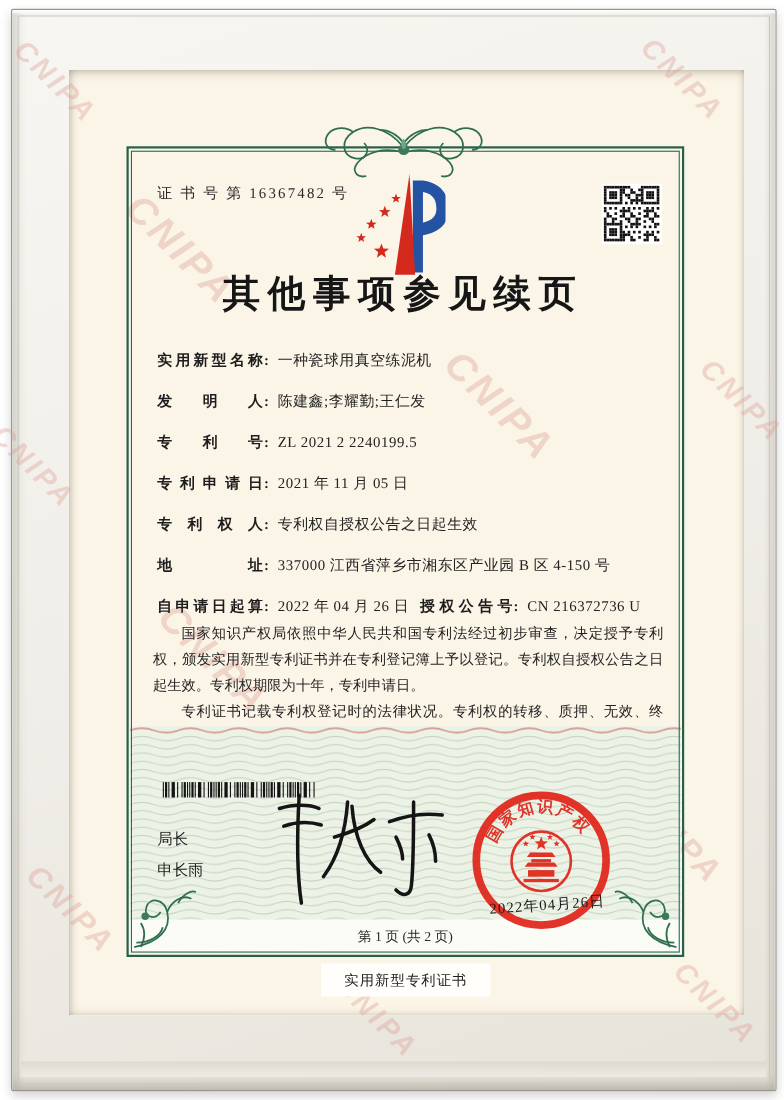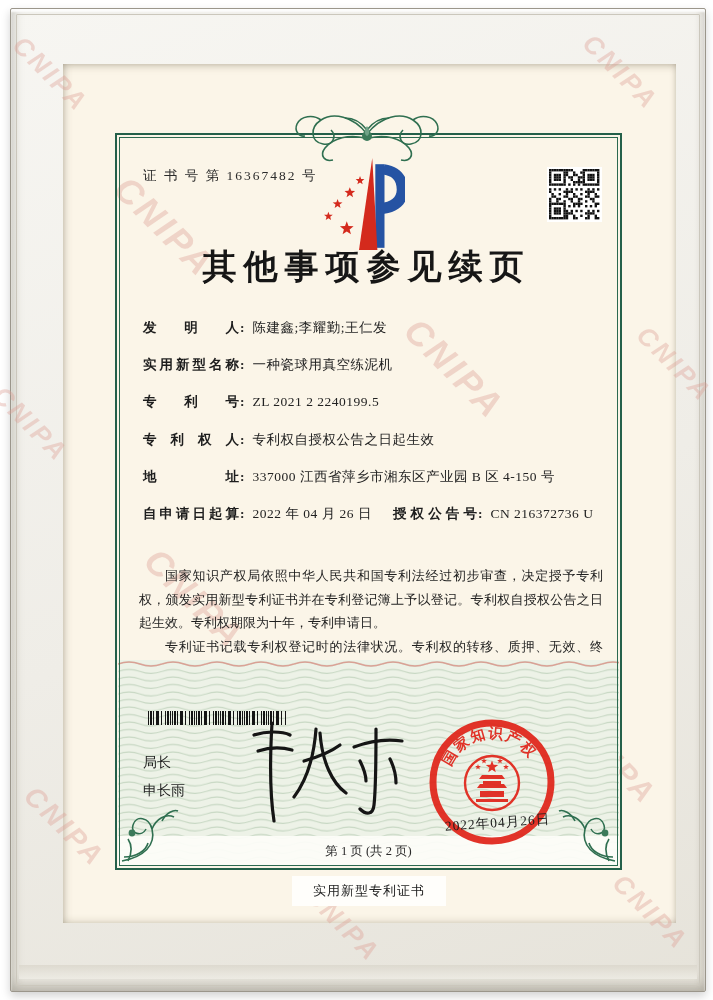--- a/index.html
+++ b/index.html
@@ -39,21 +39,21 @@
   .qr{position:absolute;left:484px;top:103px;width:55px;height:55px;background:#fff;}
   .title{position:absolute;left:52px;top:180px;width:503px;text-align:center;
          font-size:34px;font-weight:bold;color:#161616;letter-spacing:7px;}
   
   .fields{position:absolute;left:80px;top:252px;width:460px;font-size:13.5px;color:#222;}
   .field-row{margin-bottom:14.2px;line-height:23px;white-space:nowrap;}
   .flabel{display:inline-block;width:96px;text-align:justify;text-align-last:justify;
           font-weight:bold;color:#1d1d1d;vertical-align:bottom;}
   .fcolon{display:inline-block;margin:0 8px 0 1px;font-weight:bold;}
   .fvalue{letter-spacing:.5px;}
-  .grant2{margin-left:21px;}
+  .grant2{margin-left:10px;}
   .flabel2{display:inline-block;width:84px;text-align:justify;text-align-last:justify;
            font-weight:bold;color:#1d1d1d;}
   
   .paras{position:absolute;left:76px;top:500px;width:464px;font-size:13px;color:#1f1f1f;
          line-height:1.82;text-align:justify;}
   .paras p{margin:0;text-indent:2em;}
   
   .guilloche{position:absolute;left:55px;top:596px;z-index:1;}
   
   .barcode{position:absolute;left:85px;top:647px;width:170px;height:14px;font-size:0;z-index:5;}
@@ -370,23 +370,24 @@
             <rect x="38.0" y="50.0" width="2.4" height="2.4"></rect>
             <rect x="40.4" y="50.0" width="2.4" height="2.4"></rect>
             <rect x="47.6" y="50.0" width="2.4" height="2.4"></rect>
             <rect x="50.0" y="50.0" width="2.4" height="2.4"></rect>
           </g>
       </svg>
 
       <div class="title">其他事项参见续页</div>
 
       <div class="fields" id="fields">
+          <div class="field-row"><span class="flabel">实用新型名称</span><span class="fcolon">:</span><span class="fvalue">一种瓷球用真空练泥机</span></div>
           <div class="field-row"><span class="flabel">发明人</span><span class="fcolon">:</span><span class="fvalue">陈建鑫;李耀勤;王仁发</span></div>
-          <div class="field-row"><span class="flabel">实用新型名称</span><span class="fcolon">:</span><span class="fvalue">一种瓷球用真空练泥机</span></div>
           <div class="field-row"><span class="flabel">专利号</span><span class="fcolon">:</span><span class="fvalue">ZL 2021 2 2240199.5</span></div>
+          <div class="field-row"><span class="flabel">专利申请日</span><span class="fcolon">:</span><span class="fvalue">2021 年 11 月 05 日</span></div>
           <div class="field-row"><span class="flabel">专利权人</span><span class="fcolon">:</span><span class="fvalue">专利权自授权公告之日起生效</span></div>
           <div class="field-row"><span class="flabel">地址</span><span class="fcolon">:</span><span class="fvalue">337000 江西省萍乡市湘东区产业园 B 区 4-150 号</span></div>
           <div class="field-row"><span class="flabel">自申请日起算</span><span class="fcolon">:</span><span class="fvalue">2022 年 04 月 26 日</span><span class="grant2"><span class="flabel2">授权公告号</span><span class="fcolon">:</span><span class="fvalue">CN 216372736 U</span></span></div>
         </div>
 
       <div class="paras" id="paras">
           <p>国家知识产权局依照中华人民共和国专利法经过初步审查，决定授予专利权，颁发实用新型专利证书并在专利登记簿上予以登记。专利权自授权公告之日起生效。专利权期限为十年，专利申请日。</p>
           <p>专利证书记载专利权登记时的法律状况。专利权的转移、质押、无效、终止、恢复和专利权人的姓名或名称、国籍、地址变更等事项记载在专利登记簿上。</p>
         </div>
 

